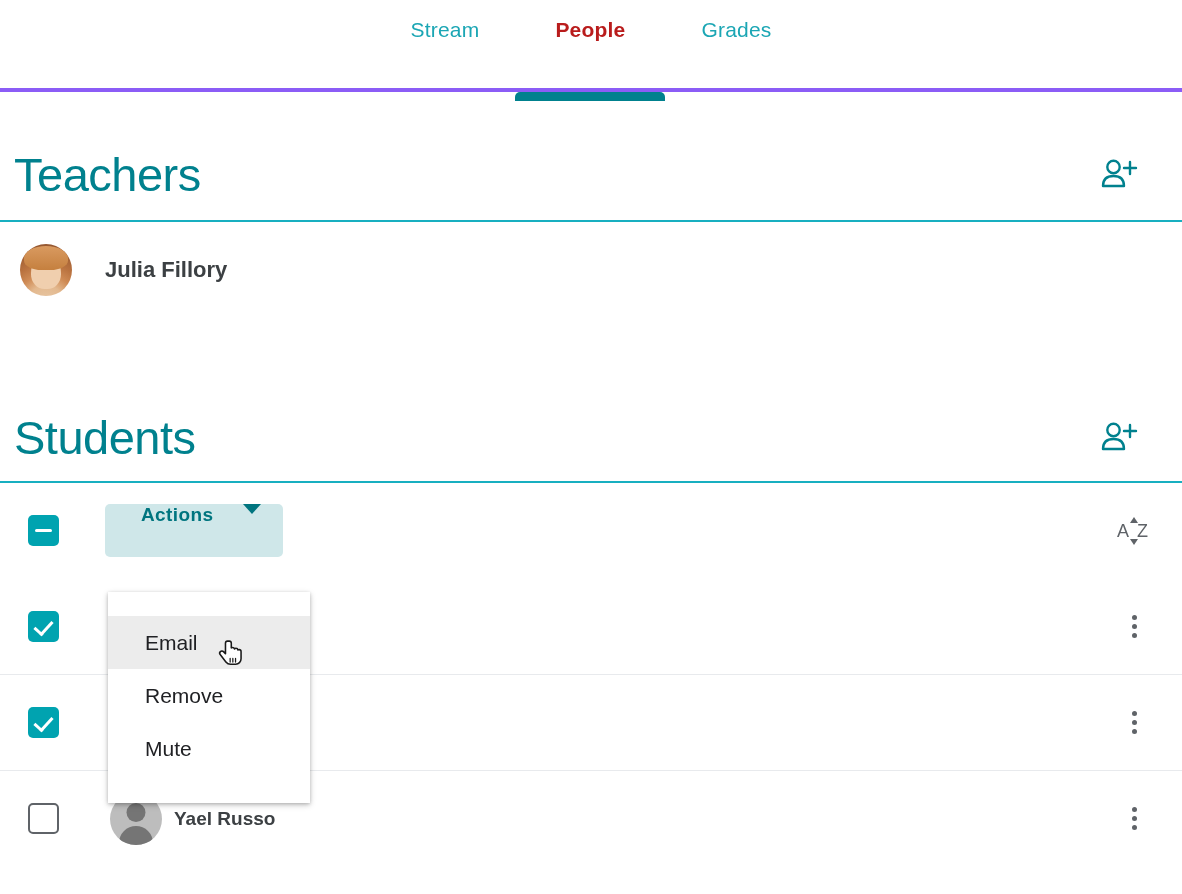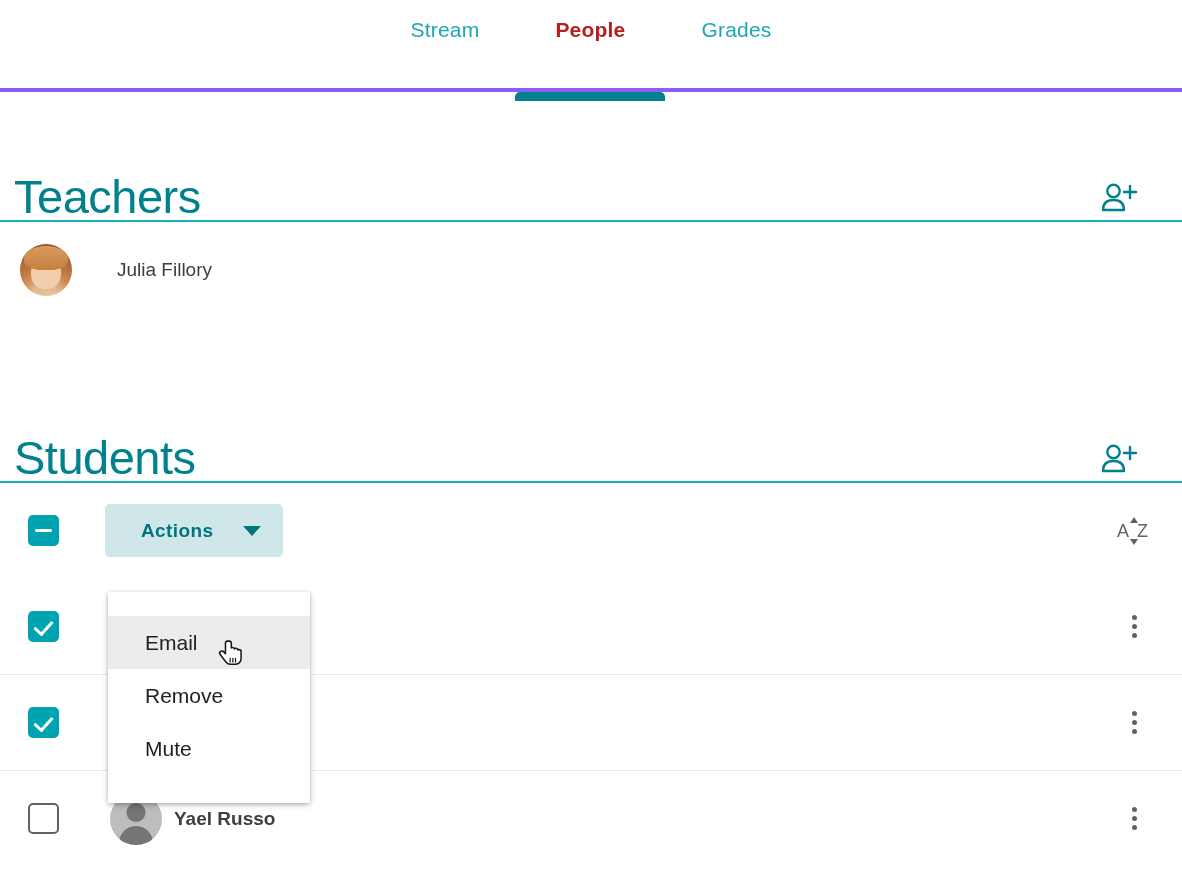--- a/index.html
+++ b/index.html
@@ -57,21 +57,21 @@
     background: #00818e;
   }
 
   
   .section {
     position: relative;
   }
   .section-head {
     position: relative;
     display: flex;
-    align-items: flex-end;
+    align-items: center;
     justify-content: space-between;
     padding: 0 16px 0 14px;
     height: 86px;
   }
   .section-title {
     font-size: 47px;
     font-weight: normal;
     color: #00818e;
     letter-spacing: -0.5px;
     line-height: 1;
@@ -109,23 +109,23 @@
     position: relative;
   }
   .person-name {
     font-size: 19px;
     font-weight: bold;
     color: #3c4043;
     margin-left: 32px;
     white-space: nowrap;
   }
   .teacher-name {
-    font-weight: normal;
-    font-size: 19px;
-    margin-left: 45px;
+    font-weight: bold;
+    font-size: 22px;
+    margin-left: 33px;
   }
 
   
   .avatar-photo {
     background: radial-gradient(circle at 50% 115%, #e8c9a8 0%, #e3b98f 28%, #cf8b55 45%, #b9723f 62%, #8a4f2c 100%);
   }
   .avatar-photo::before {
     content: "";
     position: absolute;
     left: 11px; top: 12px;
@@ -205,21 +205,21 @@
     background: #ffffff;
     border: 2px solid #5f6368;
   }
 
   .actions-btn {
     margin-left: 46px;
     background: #cfe7e9;
     border-radius: 5px;
     height: 53px;
     display: flex;
-    align-items: center;
+    align-items: flex-start;
     padding: 0 22px 0 36px;
     cursor: pointer;
     user-select: none;
   }
   .actions-label {
     color: #00757f;
     font-size: 19px;
     font-weight: bold;
     letter-spacing: 0.4px;
   }

